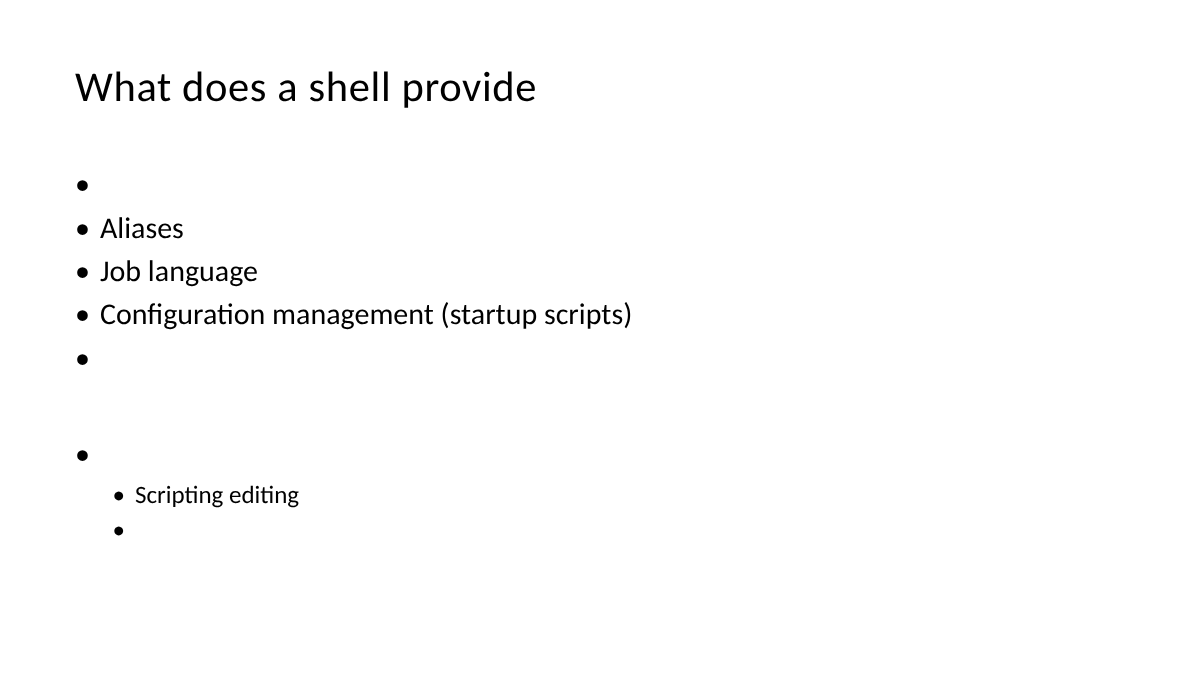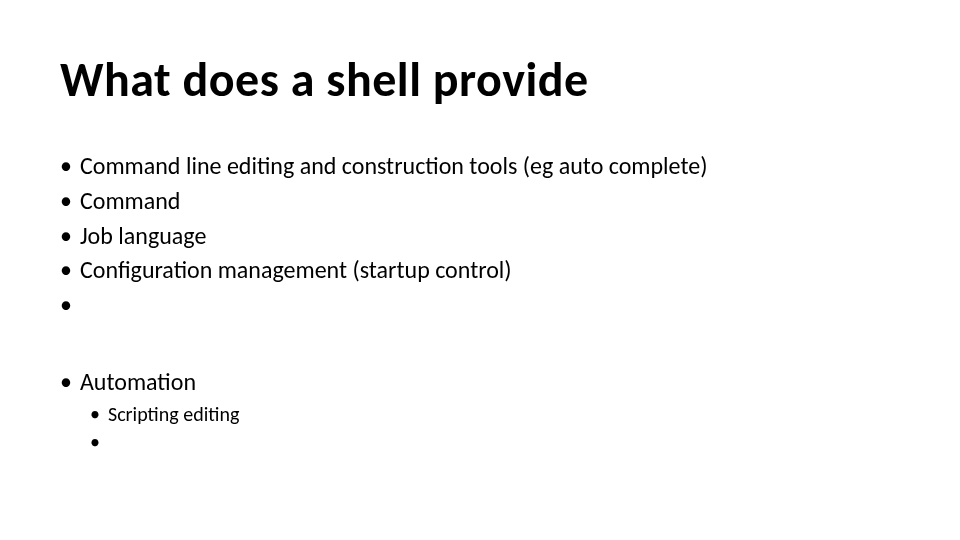--- a/index.html
+++ b/index.html
@@ -12,22 +12,22 @@
       height: 540px;
       background: #fff;
       font-family: Calibri, "Segoe UI", Arial, sans-serif;
       color: #000;
       overflow: hidden;
     }
     .slide {
       padding: 50px 60px 0 60px;
     }
     .title {
-      font-size: 48px;
-      font-weight: 700;
+      font-size: 34px;
+      font-weight: 400;
       letter-spacing: 0.5px;
       margin-bottom: 40px;
     }
     .bullet-group {
       margin-bottom: 42px;
     }
     .bullet-lvl1 {
       font-size: 24px;
       line-height: 1.45;
       display: flex;
@@ -49,43 +49,41 @@
   </style>
 </head>
 <body>
 
 <div class="slide">
   <h1 class="title">What does a shell provide</h1>
 
   <div class="bullet-group">
     <div class="bullet-lvl1">
       <span class="dot">•</span>
-      <span>Command line editing and construction tools (eg auto complete)</span>
     </div>
     <div class="bullet-lvl1">
       <span class="dot">•</span>
-      <span>Command</span>
+      <span>Aliases</span>
     </div>
     <div class="bullet-lvl1">
       <span class="dot">•</span>
       <span>Job language</span>
     </div>
     <div class="bullet-lvl1">
       <span class="dot">•</span>
-      <span>Configuration management (startup control)</span>
+      <span>Configuration management (startup scripts)</span>
     </div>
     <div class="bullet-lvl1">
       <span class="dot">•</span>
     </div>
   </div>
 
   <div class="bullet-group">
     <div class="bullet-lvl1">
       <span class="dot">•</span>
-      <span>Automation</span>
     </div>
     <div class="bullet-lvl2">
       <span class="dot">•</span>
       <span>Scripting editing</span>
     </div>
     <div class="bullet-lvl2">
       <span class="dot">•</span>
     </div>
   </div>
 </div>

